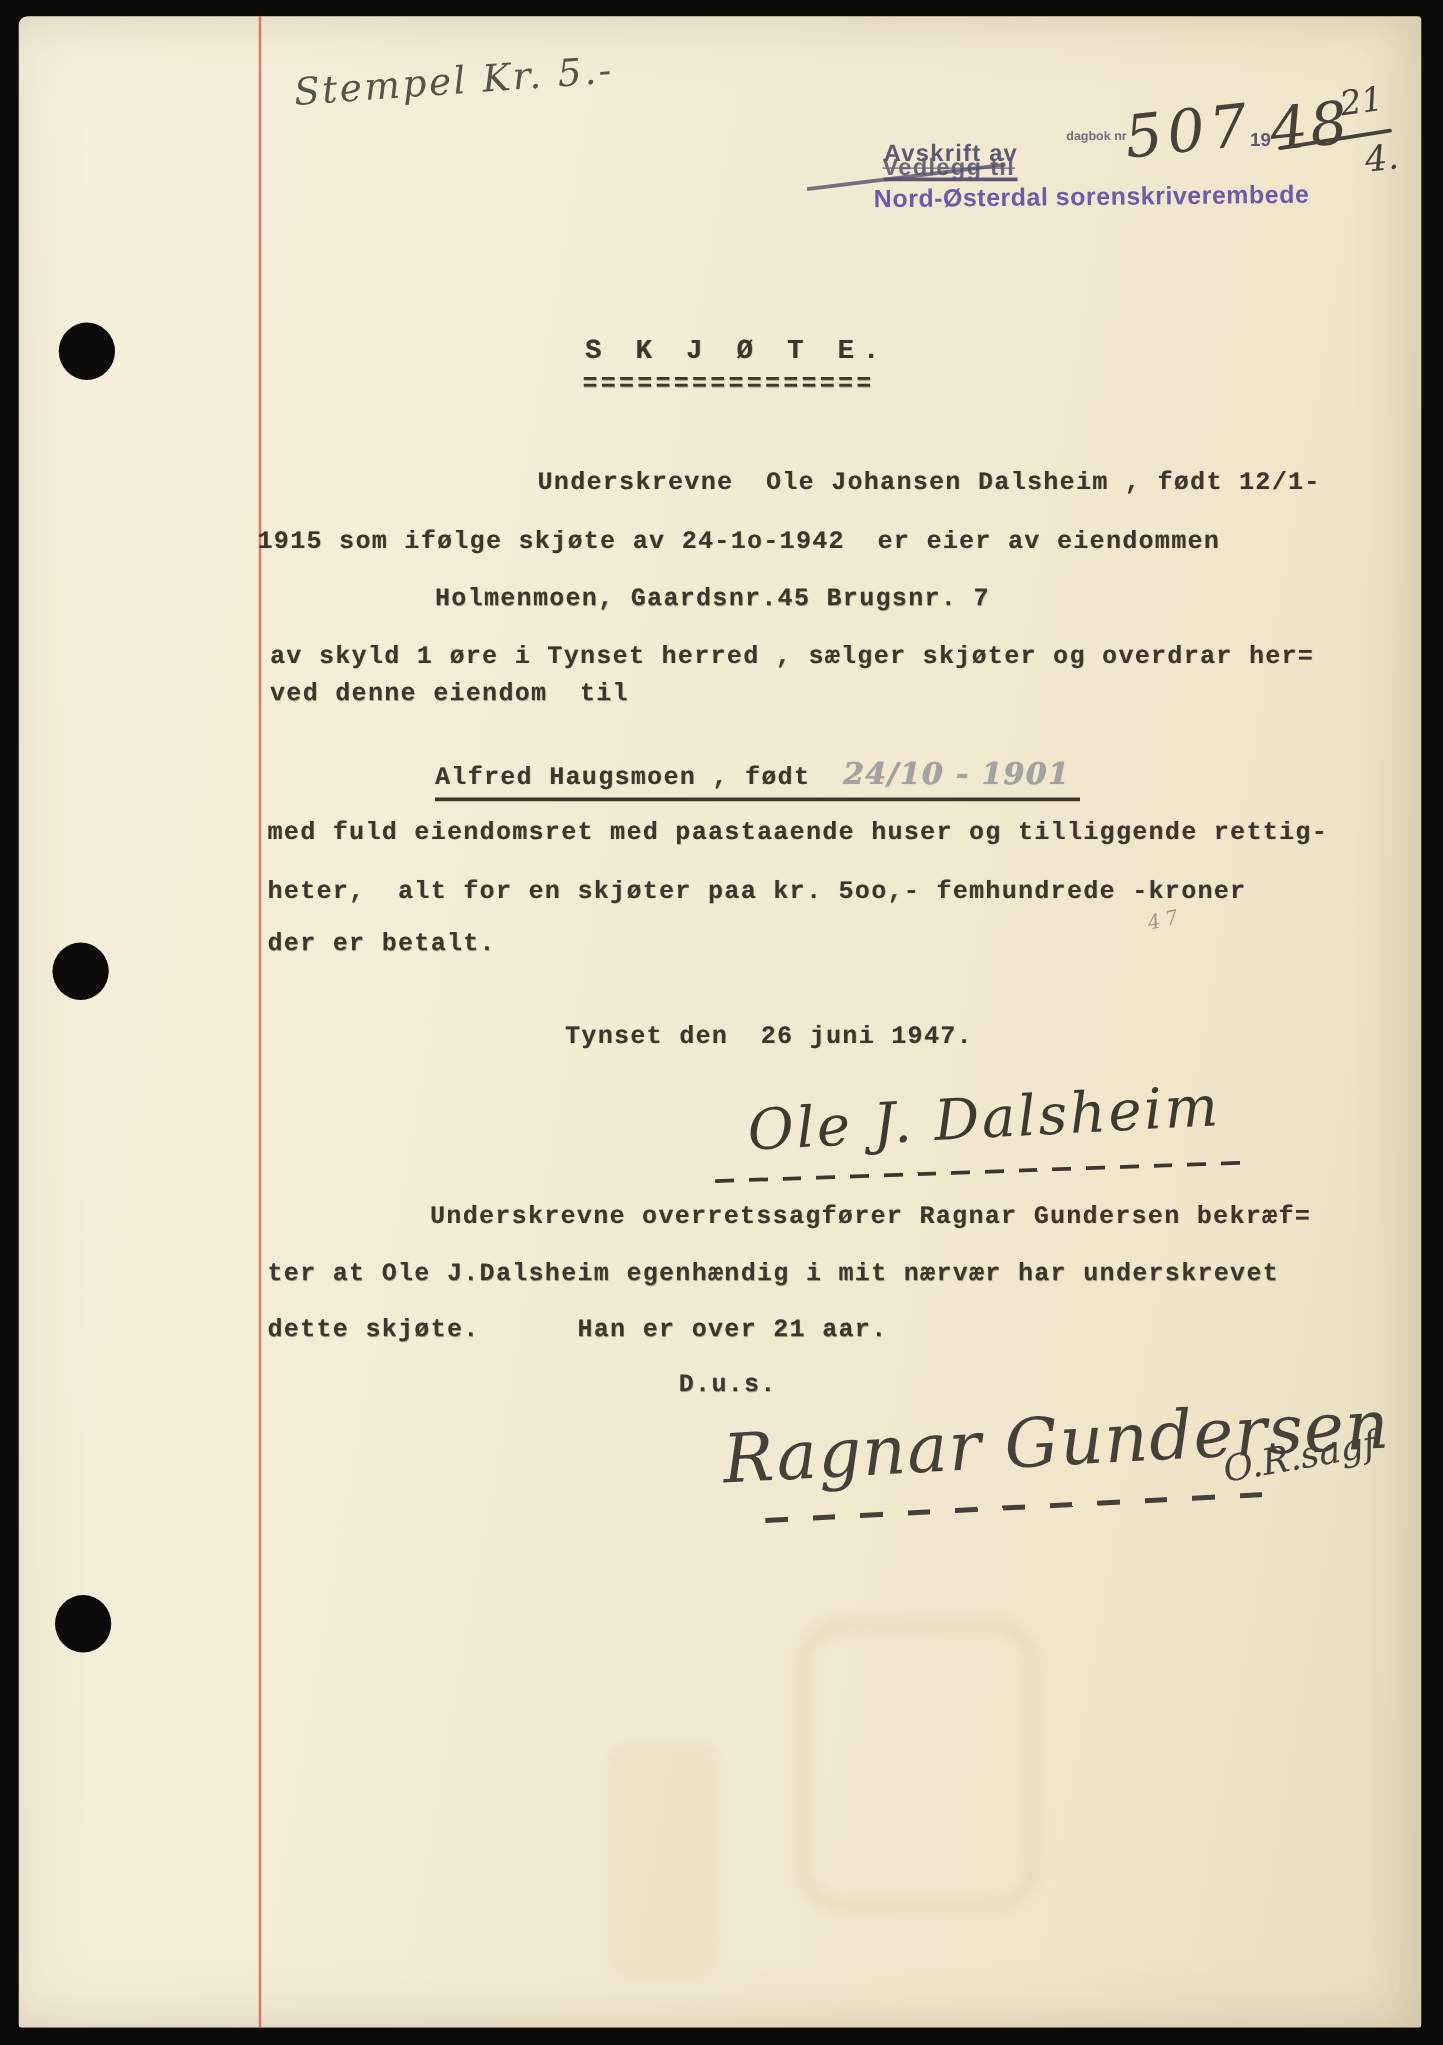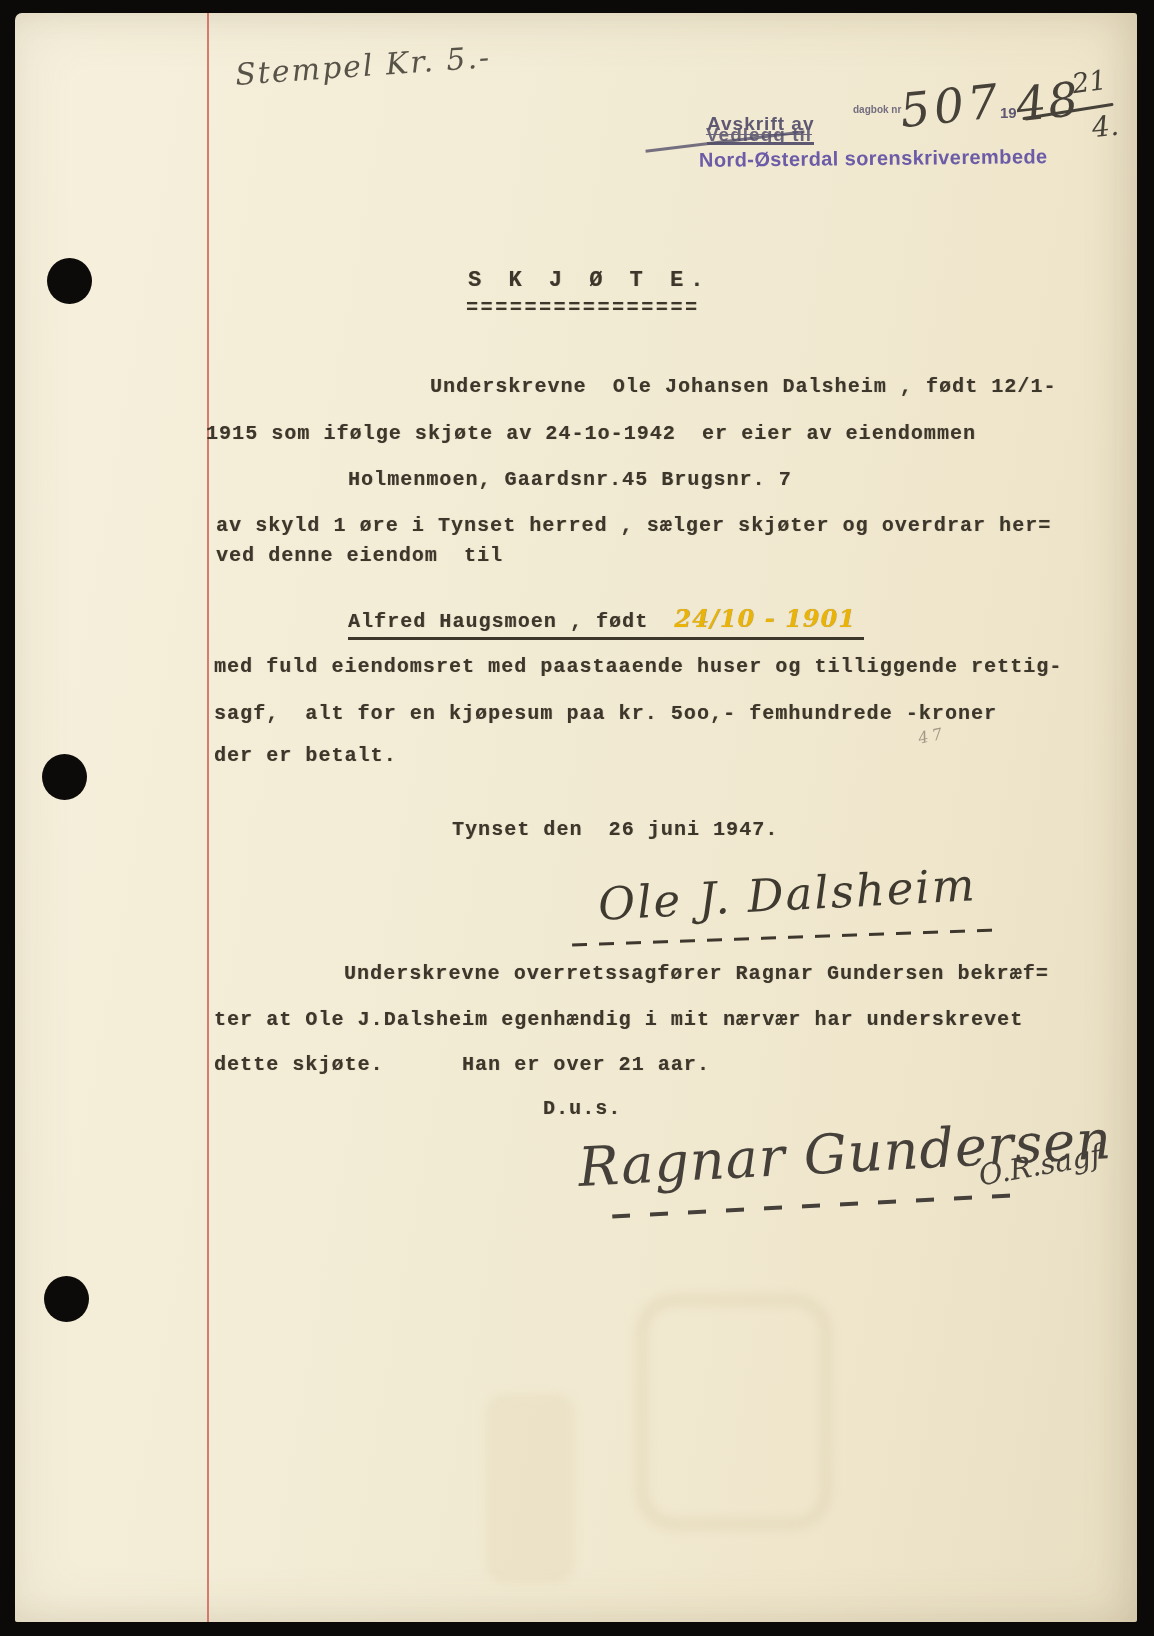--- a/index.html
+++ b/index.html
@@ -51,21 +51,21 @@
   .l-p2l3{left:214px;top:744px;}
   .l-date{left:452px;top:818px;}
   .l-p3l1{left:344px;top:962px;font-family:Liberation Mono, monospace;}
   .l-p3l2{left:214px;top:1008px;}
   .l-p3l3{left:214px;top:1053px;}
   .l-dus{left:543px;top:1097px;}
 
   
   .hw{
     font-family:"DejaVu Serif","Liberation Serif",serif;
-    font-style:italic;color:#eab308;
+    font-style:italic;color:#a3a3a3;
   }
   .stamp-note{
     position:absolute;left:235px;top:48px;font-size:30px;
     transform:rotate(-4deg);color:#585349;letter-spacing:2px;
   }
   .sig1{
     position:absolute;left:598px;top:868px;font-size:45px;
     transform:rotate(-3deg);color:#3f3a30;letter-spacing:2px;white-space:pre;
   }
   .sig-dash1{
@@ -166,21 +166,21 @@
 
 <div class="tw l-p1l1">Underskrevne  Ole Johansen Dalsheim , født 12/1-</div>
 <div class="tw l-p1l2">1915 som ifølge skjøte av 24-1o-1942  er eier av eiendommen</div>
 <div class="tw l-p1l3">Holmenmoen, Gaardsnr.45 Brugsnr. 7</div>
 <div class="tw l-p1l4">av skyld 1 øre i Tynset herred , sælger skjøter og overdrar her=</div>
 <div class="tw l-p1l5">ved denne eiendom  til</div>
 
 <div class="tw grantee"><span>Alfred Haugsmoen , født  </span><span class="hw">24/10 - 1901</span></div>
 
 <div class="tw l-p2l1">med fuld eiendomsret med paastaaende huser og tilliggende rettig-</div>
-<div class="tw l-p2l2">sagf,  alt for en kjøpesum paa kr. 5oo,- femhundrede -kroner</div>
+<div class="tw l-p2l2">heter,  alt for en skjøter paa kr. 5oo,- femhundrede -kroner</div>
 <div class="tw l-p2l3">der er betalt.</div>
 
 <div class="hw pencil">47</div>
 
 <div class="tw l-date">Tynset den  26 juni 1947.</div>
 
 <div class="hw sig1">Ole J. Dalsheim</div>
 <div class="sig-dash1"></div>
 
 <div class="tw l-p3l1">Underskrevne overretssagfører Ragnar Gundersen bekræf=</div>

